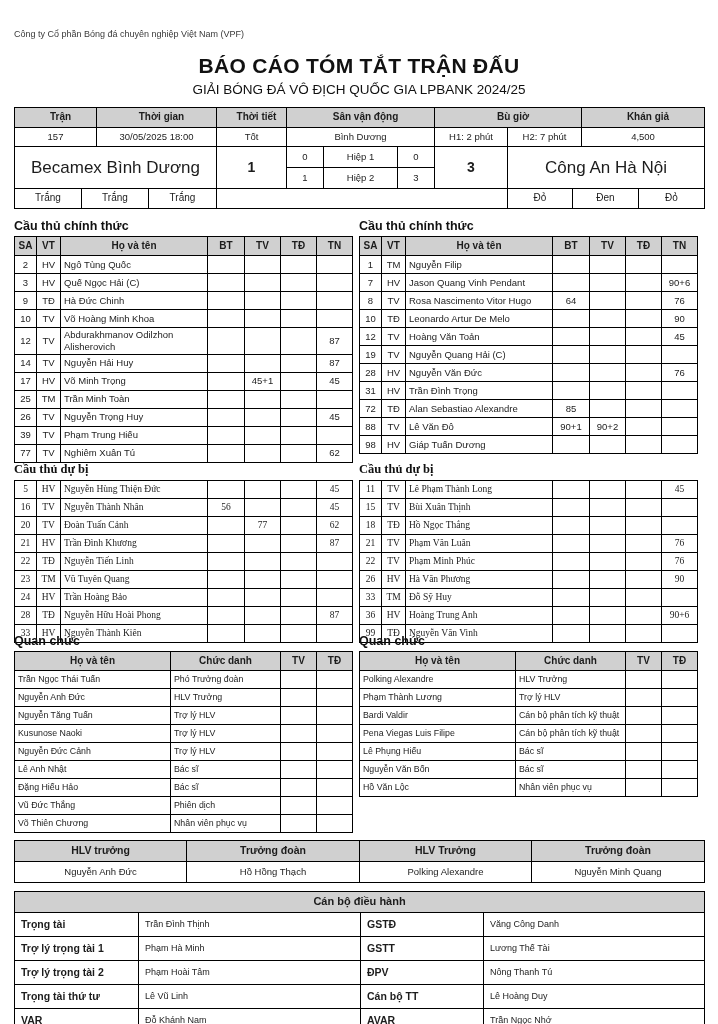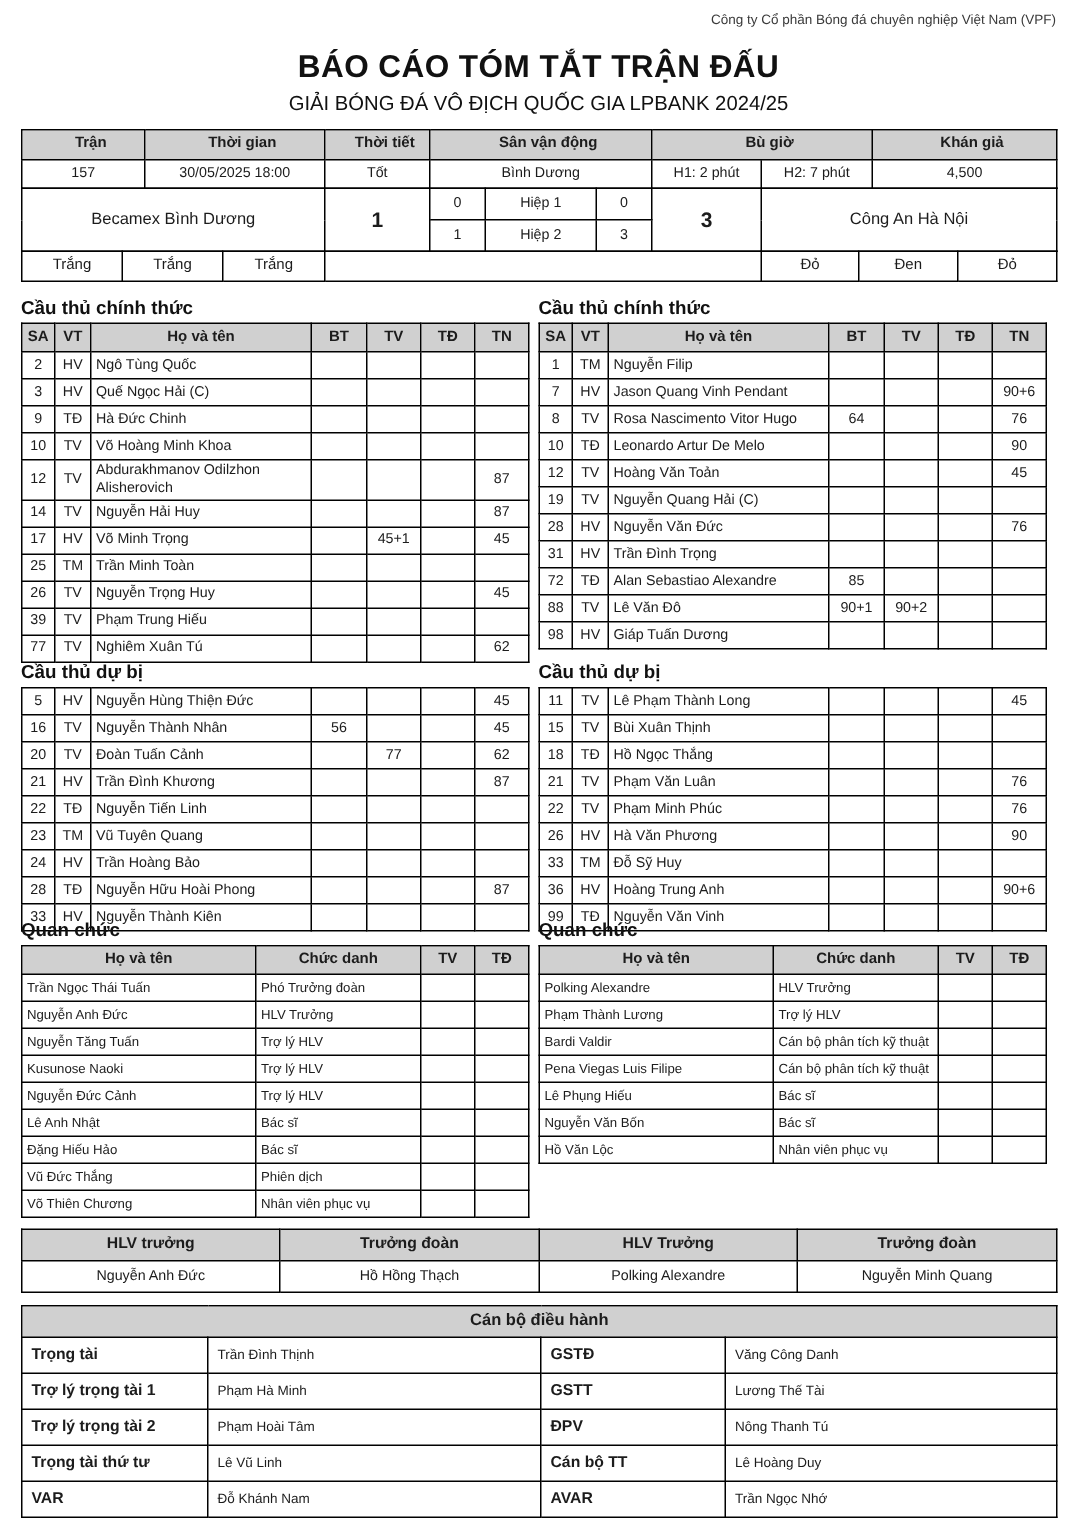--- a/index.html
+++ b/index.html
@@ -2,49 +2,49 @@
 <html lang="vi"><head>
 <meta charset="utf-8">
 <style>
   html,body { margin:0; padding:0; background:#888; }
   .page {
     width:718px; height:1024px; margin:0 auto; background:#fff;
     box-sizing:border-box; padding:6px 14px;
     font-family:"Liberation Sans", sans-serif; color:#1c1c1c;
     position:relative; overflow:hidden;
   }
-  .company { font-size:9px; color:#3a3a3a; margin:2px 0 0 0;text-align:right; }
+  .company { font-size:9px; color:#3a3a3a; margin:23px 0 0 0; }
   .title   { font-size:21px; font-weight:bold; text-align:center; margin:15px 0 4px; letter-spacing:.3px; color:#111; }
   .subtitle{ font-size:13.5px; text-align:center; margin:0 0 10px; color:#111; }
 
   table { border-collapse:collapse; table-layout:fixed; }
   th, td {
     border:1px solid #000; padding:1px 3px; height:15px;
     font-size:9.5px; line-height:1.25; vertical-align:middle;
     overflow:hidden; word-wrap:break-word;
   }
   th { background:#d0d0d0; font-weight:bold; font-size:10px; text-align:center; }
 
   .w690 { width:690px; margin:0 auto; }
   .stack + .stack { margin-top:-1px; }
 
   .info-a td { text-align:center; height:16px; }
   .info-a th { height:17px;padding-left:13px; }
 
-  .team-cell  { font-size:11px; text-align:center; }
+  .team-cell  { font-size:17px; text-align:center; }
   .score-cell { font-size:14px; font-weight:bold; text-align:center; }
   .half-cell  { font-size:9.5px; text-align:center; height:18px; }
 
   .kit-t td { text-align:center; font-size:10px; height:17px; }
 
   .cols { display:flex; width:690px; margin:10px auto 0; }
   .col  { flex:1; min-width:0; }
   .sec-title { font-weight:bold; font-size:12.5px; margin:0 0 3px; color:#111; }
   .blk-start { height:243px; }
-  .blk-subs  { height:172px; }
+  .blk-subs  { height:172px;font-family:Liberation Serif, serif; }
 
   .ptable { width:338px; }
   .ptable th { height:16px; }
   .ptable td:nth-child(1), .ptable td:nth-child(2),
   .ptable td:nth-child(4), .ptable td:nth-child(5),
   .ptable td:nth-child(6), .ptable td:nth-child(7) { text-align:center; white-space:nowrap; }
   .ptable td:nth-child(3) { text-align:left; }
 
   .otable { width:338px; }
   .otable th { height:16px; }

